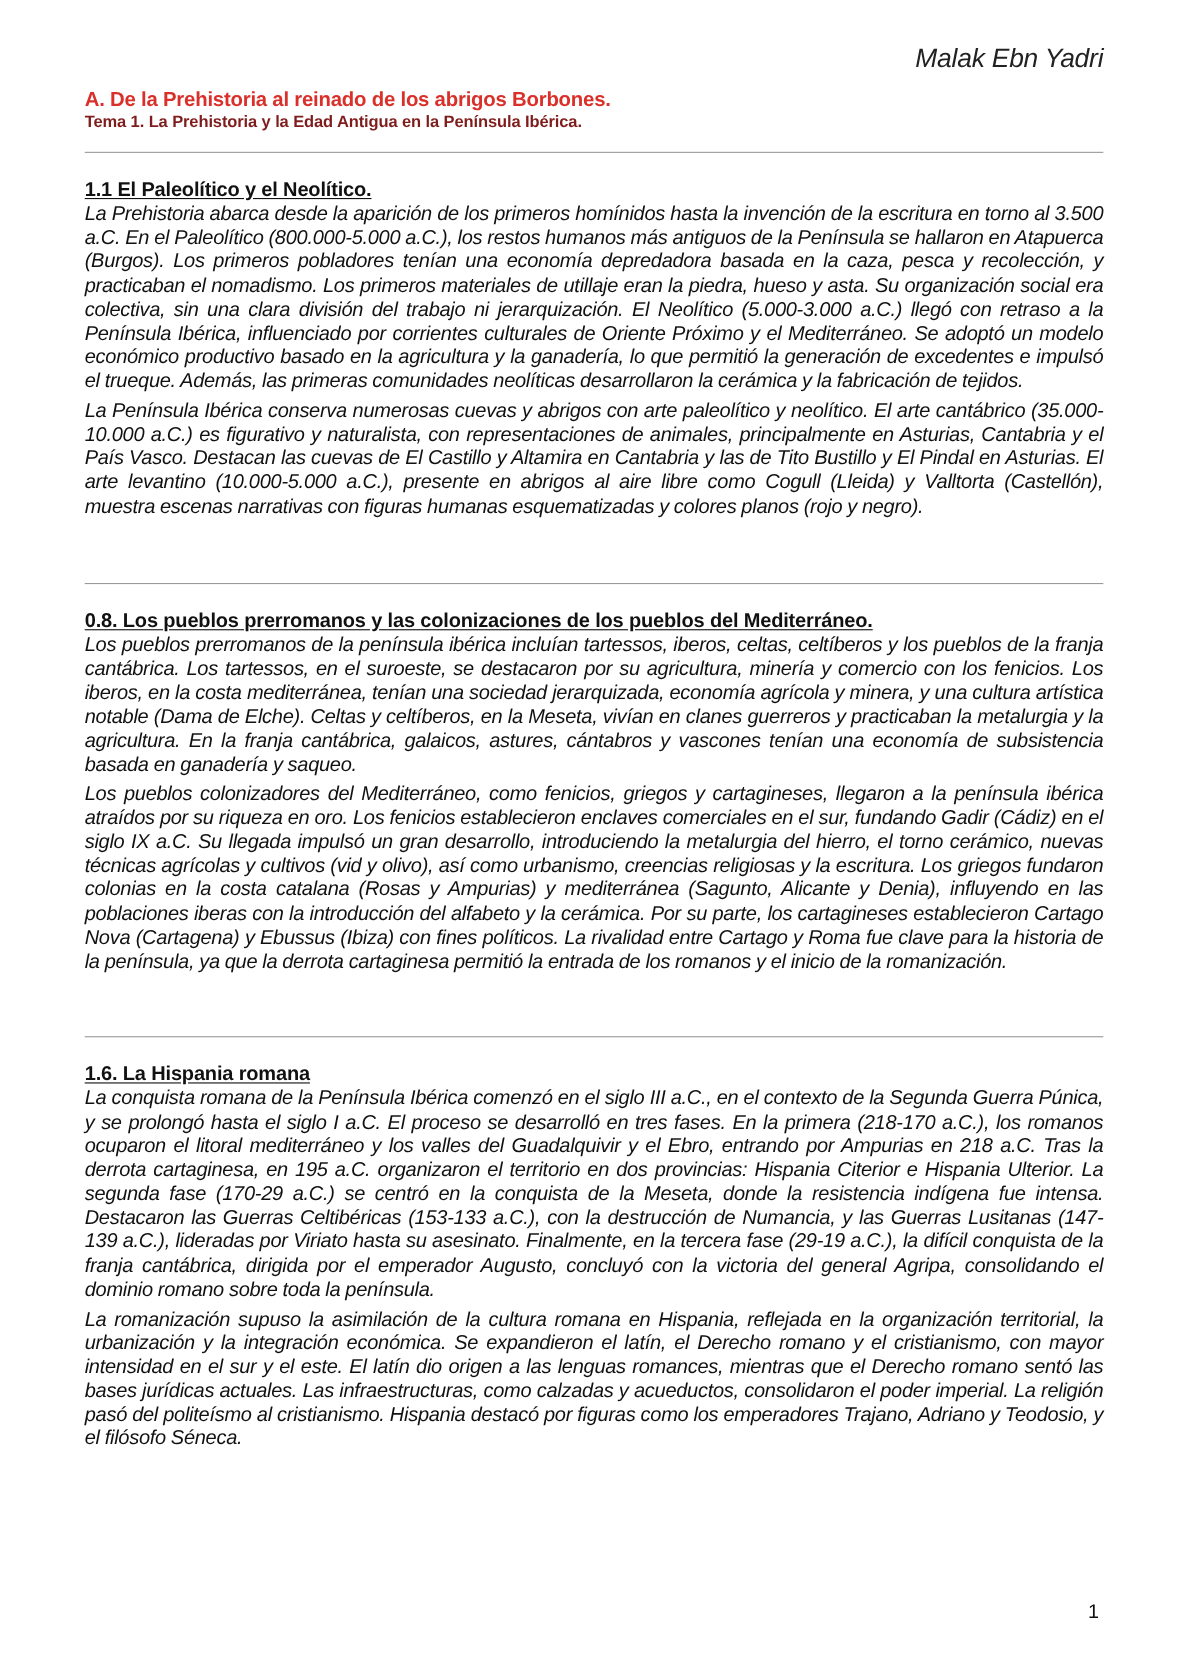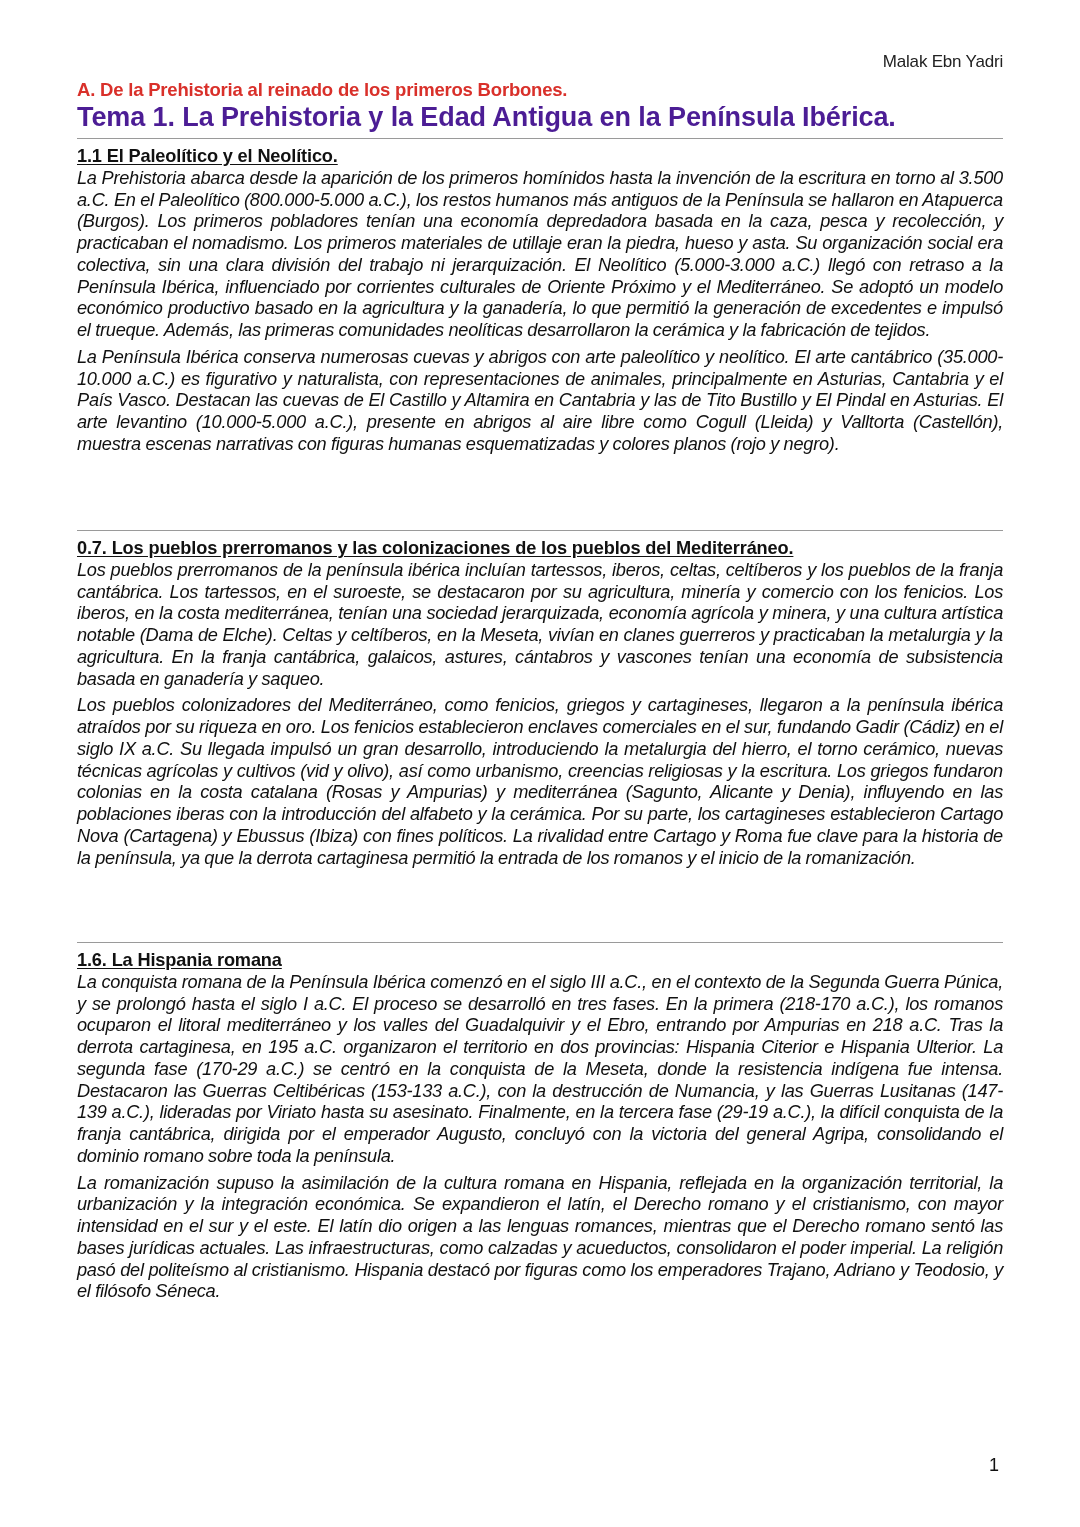--- a/index.html
+++ b/index.html
@@ -17,56 +17,58 @@
     }
     .page {
       position: absolute;
       left: 77px;
       top: 0;
       width: 926px;
     }
     .author {
       position: absolute;
       right: 0;
-      top: 52px;
-      font-size: 17px;
+      top: 40px;
+      font-size: 24px;
       color: #222;
       letter-spacing: -0.2px;
+      font-style: italic;
     }
     .unit-title {
       position: absolute;
       left: 0;
       top: 79px;
       font-size: 18.5px;
       font-weight: bold;
       color: #d9302a;
       letter-spacing: -0.2px;
       white-space: nowrap;
     }
     .theme-title {
       position: absolute;
       left: 0;
       top: 102px;
-      font-size: 27px;
+      font-size: 15px;
       font-weight: bold;
-      color: #4c1d95;
+      color: #7f1d1d;
       letter-spacing: -0.1px;
       white-space: nowrap;
     }
     .rule {
       position: absolute;
       left: 0;
       width: 926px;
       height: 0;
       border-top: 1.5px solid #9a9a9a;
     }
     .section {
       position: absolute;
       left: 0;
       width: 926px;
+      margin-top: 16px;
     }
     .section h2 {
       margin: 0;
       font-size: 18.2px;
       line-height: 21.8px;
       font-weight: bold;
       text-decoration: underline;
       text-underline-offset: 2px;
       color: #111;
       letter-spacing: -0.15px;
@@ -90,35 +92,35 @@
       color: #111;
     }
   </style>
 </head>
 <body>
 
 <div class="page">
 
   <div class="author">Malak Ebn Yadri</div>
 
-  <div class="unit-title">A. De la Prehistoria al reinado de los primeros Borbones.</div>
+  <div class="unit-title">A. De la Prehistoria al reinado de los abrigos Borbones.</div>
   <div class="theme-title">Tema 1. La Prehistoria y la Edad Antigua en la Península Ibérica.</div>
 
   <div class="rule" style="top:138px;"></div>
 
   <div class="section" style="top:146px;">
     <h2>1.1 El Paleolítico y el Neolítico.</h2>
     <p>La Prehistoria abarca desde la aparición de los primeros homínidos hasta la invención de la escritura en torno al 3.500 a.C. En el Paleolítico (800.000-5.000 a.C.), los restos humanos más antiguos de la Península se hallaron en Atapuerca (Burgos). Los primeros pobladores tenían una economía depredadora basada en la caza, pesca y recolección, y practicaban el nomadismo. Los primeros materiales de utillaje eran la piedra, hueso y asta. Su organización social era colectiva, sin una clara división del trabajo ni jerarquización. El Neolítico (5.000-3.000 a.C.) llegó con retraso a la Península Ibérica, influenciado por corrientes culturales de Oriente Próximo y el Mediterráneo. Se adoptó un modelo económico productivo basado en la agricultura y la ganadería, lo que permitió la generación de excedentes e impulsó el trueque. Además, las primeras comunidades neolíticas desarrollaron la cerámica y la fabricación de tejidos.</p>
     <p>La Península Ibérica conserva numerosas cuevas y abrigos con arte paleolítico y neolítico. El arte cantábrico (35.000-10.000 a.C.) es figurativo y naturalista, con representaciones de animales, principalmente en Asturias, Cantabria y el País Vasco. Destacan las cuevas de El Castillo y Altamira en Cantabria y las de Tito Bustillo y El Pindal en Asturias. El arte levantino (10.000-5.000 a.C.), presente en abrigos al aire libre como Cogull (Lleida) y Valltorta (Castellón), muestra escenas narrativas con figuras humanas esquematizadas y colores planos (rojo y negro).</p>
   </div>
 
   <div class="rule" style="top:530px;"></div>
 
   <div class="section" style="top:538px;">
-    <h2>0.7. Los pueblos prerromanos y las colonizaciones de los pueblos del Mediterráneo.</h2>
+    <h2>0.8. Los pueblos prerromanos y las colonizaciones de los pueblos del Mediterráneo.</h2>
     <p>Los pueblos prerromanos de la península ibérica incluían tartessos, iberos, celtas, celtíberos y los pueblos de la franja cantábrica. Los tartessos, en el suroeste, se destacaron por su agricultura, minería y comercio con los fenicios. Los iberos, en la costa mediterránea, tenían una sociedad jerarquizada, economía agrícola y minera, y una cultura artística notable (Dama de Elche). Celtas y celtíberos, en la Meseta, vivían en clanes guerreros y practicaban la metalurgia y la agricultura. En la franja cantábrica, galaicos, astures, cántabros y vascones tenían una economía de subsistencia basada en ganadería y saqueo.</p>
     <p>Los pueblos colonizadores del Mediterráneo, como fenicios, griegos y cartagineses, llegaron a la península ibérica atraídos por su riqueza en oro. Los fenicios establecieron enclaves comerciales en el sur, fundando Gadir (Cádiz) en el siglo IX a.C. Su llegada impulsó un gran desarrollo, introduciendo la metalurgia del hierro, el torno cerámico, nuevas técnicas agrícolas y cultivos (vid y olivo), así como urbanismo, creencias religiosas y la escritura. Los griegos fundaron colonias en la costa catalana (Rosas y Ampurias) y mediterránea (Sagunto, Alicante y Denia), influyendo en las poblaciones iberas con la introducción del alfabeto y la cerámica. Por su parte, los cartagineses establecieron Cartago Nova (Cartagena) y Ebussus (Ibiza) con fines políticos. La rivalidad entre Cartago y Roma fue clave para la historia de la península, ya que la derrota cartaginesa permitió la entrada de los romanos y el inicio de la romanización.</p>
   </div>
 
   <div class="rule" style="top:942px;"></div>
 
   <div class="section" style="top:950px;">
     <h2>1.6. La Hispania romana</h2>
     <p>La conquista romana de la Península Ibérica comenzó en el siglo III a.C., en el contexto de la Segunda Guerra Púnica, y se prolongó hasta el siglo I a.C. El proceso se desarrolló en tres fases. En la primera (218-170 a.C.), los romanos ocuparon el litoral mediterráneo y los valles del Guadalquivir y el Ebro, entrando por Ampurias en 218 a.C. Tras la derrota cartaginesa, en 195 a.C. organizaron el territorio en dos provincias: Hispania Citerior e Hispania Ulterior. La segunda fase (170-29 a.C.) se centró en la conquista de la Meseta, donde la resistencia indígena fue intensa. Destacaron las Guerras Celtibéricas (153-133 a.C.), con la destrucción de Numancia, y las Guerras Lusitanas (147-139 a.C.), lideradas por Viriato hasta su asesinato. Finalmente, en la tercera fase (29-19 a.C.), la difícil conquista de la franja cantábrica, dirigida por el emperador Augusto, concluyó con la victoria del general Agripa, consolidando el dominio romano sobre toda la península.</p>
     <p>La romanización supuso la asimilación de la cultura romana en Hispania, reflejada en la organización territorial, la urbanización y la integración económica. Se expandieron el latín, el Derecho romano y el cristianismo, con mayor intensidad en el sur y el este. El latín dio origen a las lenguas romances, mientras que el Derecho romano sentó las bases jurídicas actuales. Las infraestructuras, como calzadas y acueductos, consolidaron el poder imperial. La religión pasó del politeísmo al cristianismo. Hispania destacó por figuras como los emperadores Trajano, Adriano y Teodosio, y el filósofo Séneca.</p>

